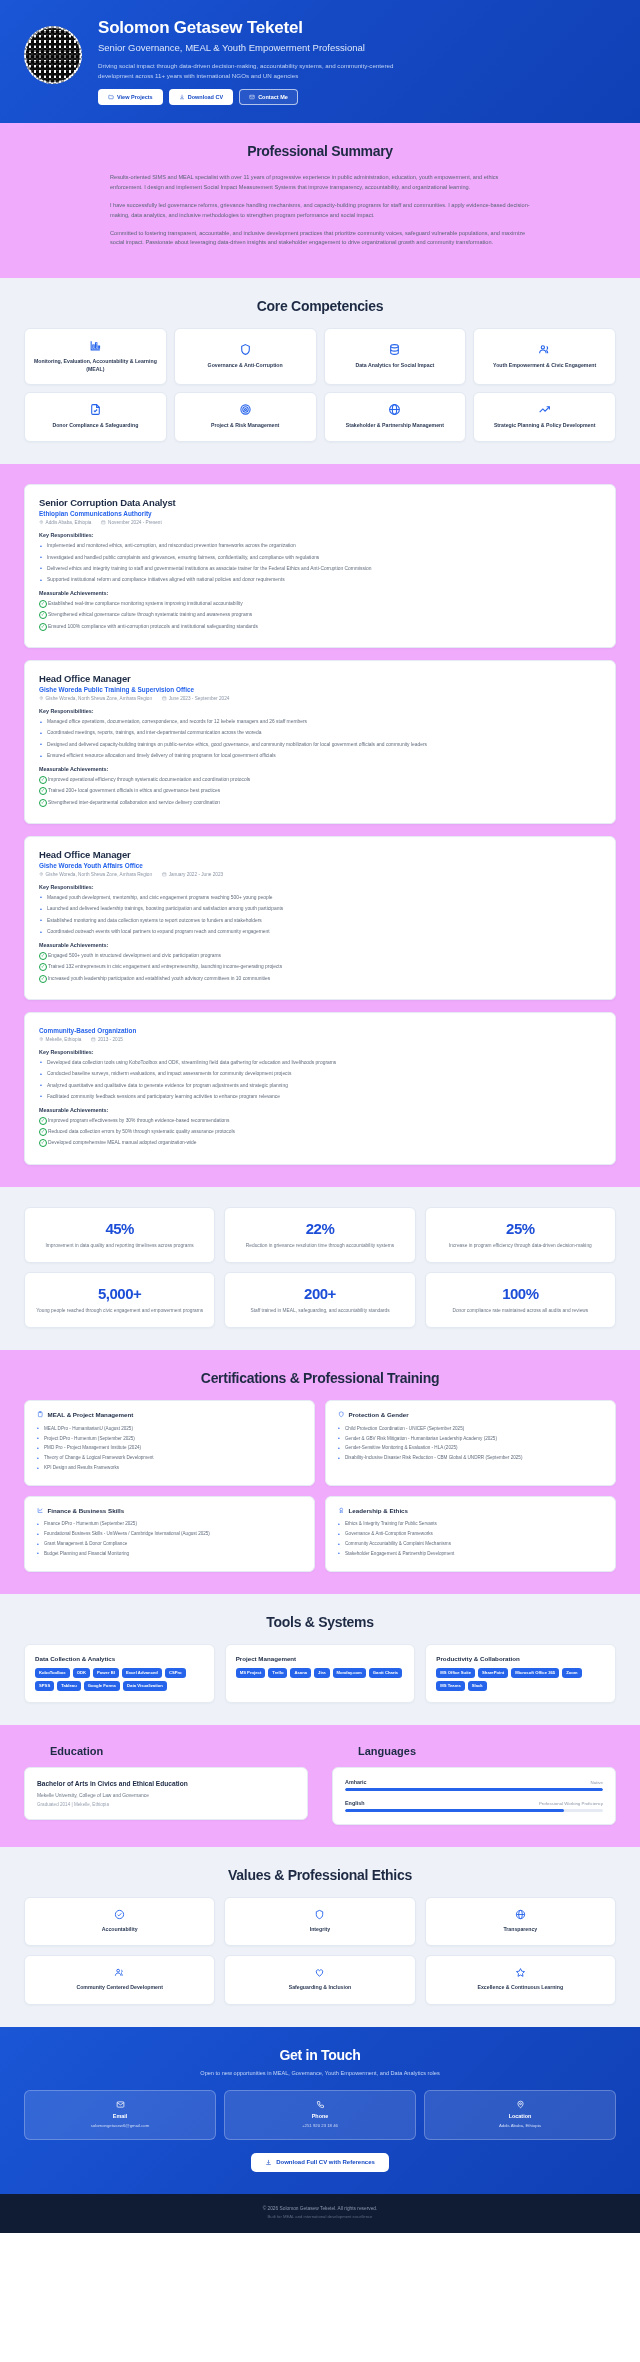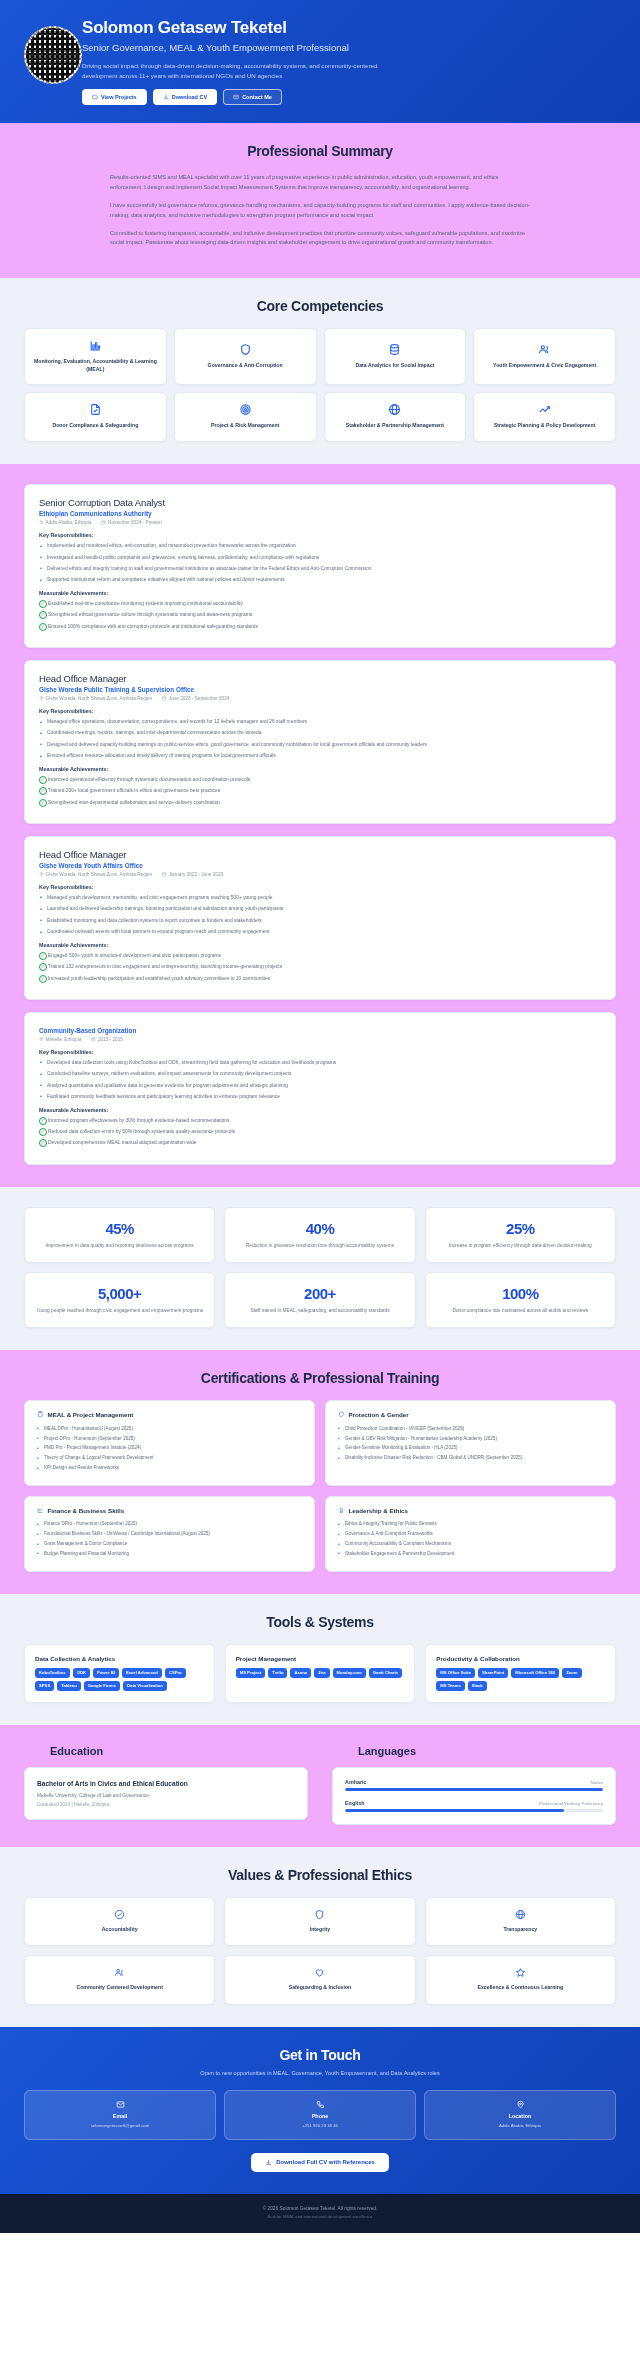--- a/index.html
+++ b/index.html
@@ -10,20 +10,21 @@
     color: #2d3748;
     -webkit-font-smoothing: antialiased;
   }
 
   
   .hero {
     background: linear-gradient(135deg, #1a56d6 0%, #1549c4 45%, #1040b5 100%);
     padding: 16px 24px 18px 24px;
     display: flex;
     align-items: flex-start;
+    gap: 16px;
     color: #fff;
   }
   .avatar {
     width: 58px; height: 58px;
     border-radius: 50%;
     flex: 0 0 58px;
     margin-top: 10px;
     border: 2px solid rgba(255,255,255,0.55);
     background:
       repeating-conic-gradient(#111 0% 25%, #f8f8f8 0% 50%) 0 0/5px 5px,
@@ -95,21 +96,21 @@
     font-size: 5.2px; font-weight: 700; line-height: 1.45; color: #2b3a55;
   }
 
   
   .exp-list { display: flex; flex-direction: column; gap: 12px; }
   .exp-card {
     background: #fff; border: 1px solid #e6ebf3; border-radius: 6px;
     padding: 12px 14px 13px;
     box-shadow: 0 1px 3px rgba(20,40,80,0.05);
   }
-  .exp-role { font-size: 9.5px; font-weight: 400; color: #1d2b45; letter-spacing: -0.15px; }
+  .exp-role { font-size: 9.5px; font-weight: 700; color: #1d2b45; letter-spacing: -0.15px; }
   .exp-org { font-size: 6.4px; font-weight: 700; color: #2563eb; margin-top: 2px; }
   .exp-meta { display: flex; gap: 10px; margin-top: 3px; margin-bottom: 7px; flex-wrap: wrap; }
   .exp-meta span { font-size: 4.7px; color: #8b95a6; display: inline-flex; align-items: center; gap: 2px; }
   .exp-meta svg { width: 4.6px; height: 4.6px; }
   .exp-sub { font-size: 5.4px; font-weight: 700; color: #2b3a55; margin: 6px 0 4px; }
   .exp-ul { list-style: none; }
   .exp-ul li {
     font-size: 4.9px; line-height: 1.6; color: #626d7e;
     padding-left: 8px; position: relative; margin-bottom: 3.5px;
   }
@@ -511,21 +512,21 @@
     </div>
 </section>
 
 <section class="section alt">
   <div class="stat-grid" id="stat-grid">
       <div class="stat-card">
         <div class="stat-num">45%</div>
         <div class="stat-label">Improvement in data quality and reporting timeliness across programs</div>
       </div>
       <div class="stat-card">
-        <div class="stat-num">40%</div>
+        <div class="stat-num">22%</div>
         <div class="stat-label">Reduction in grievance resolution time through accountability systems</div>
       </div>
       <div class="stat-card">
         <div class="stat-num">25%</div>
         <div class="stat-label">Increase in program efficiency through data-driven decision-making</div>
       </div>
       <div class="stat-card">
         <div class="stat-num">5,000+</div>
         <div class="stat-label">Young people reached through civic engagement and empowerment programs</div>
       </div>

